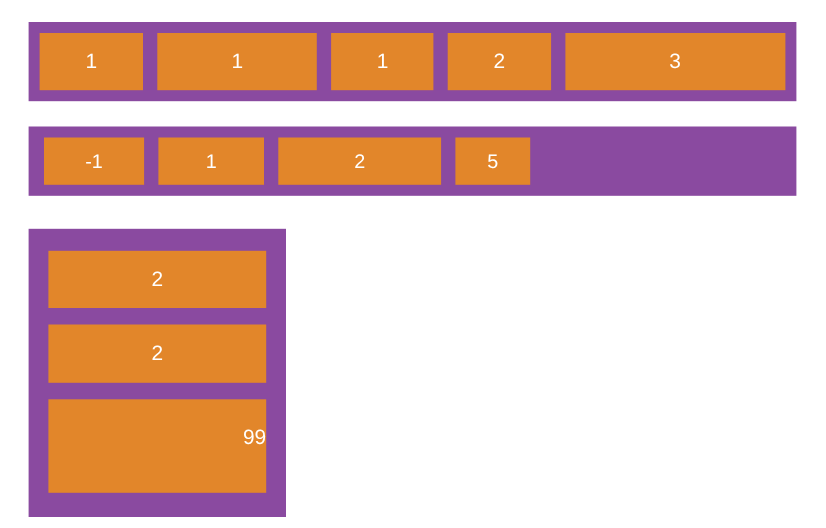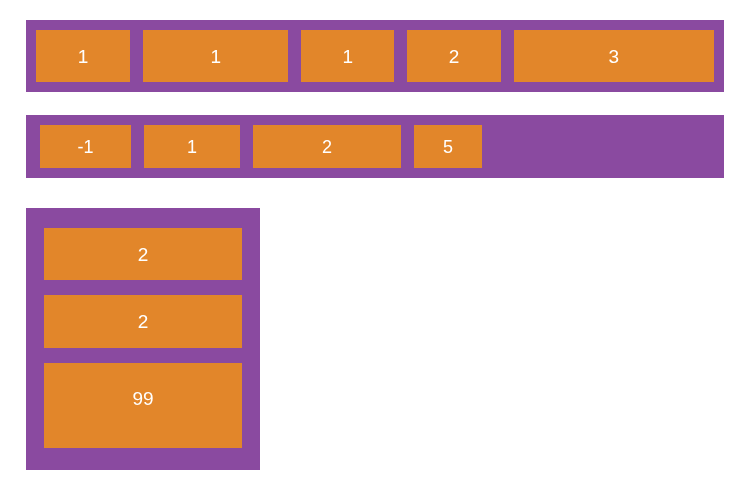--- a/index.html
+++ b/index.html
@@ -102,21 +102,21 @@
     margin-right: 13px;
   }
   #array-row-2 .cell:last-child { margin-right: 0; }
 
   
   #array-column-3 .cell {
     width: 198px;
     font-size: 19px;
     margin-bottom: 15px;
   }
-  #array-column-3 .cell:last-child { margin-bottom: 0; }
+  #array-column-3 .cell:last-child { margin-bottom: 0; justify-content: flex-end; }
 
   
   .w-95  { width: 95px; }
   .w-146 { width: 146px; }
   .w-94  { width: 94px; }
   .w-202 { width: 202px; }
   .w-91  { width: 91px; }
   .w-96  { width: 96px; }
   .w-148 { width: 148px; }
   .w-68  { width: 68px; }

